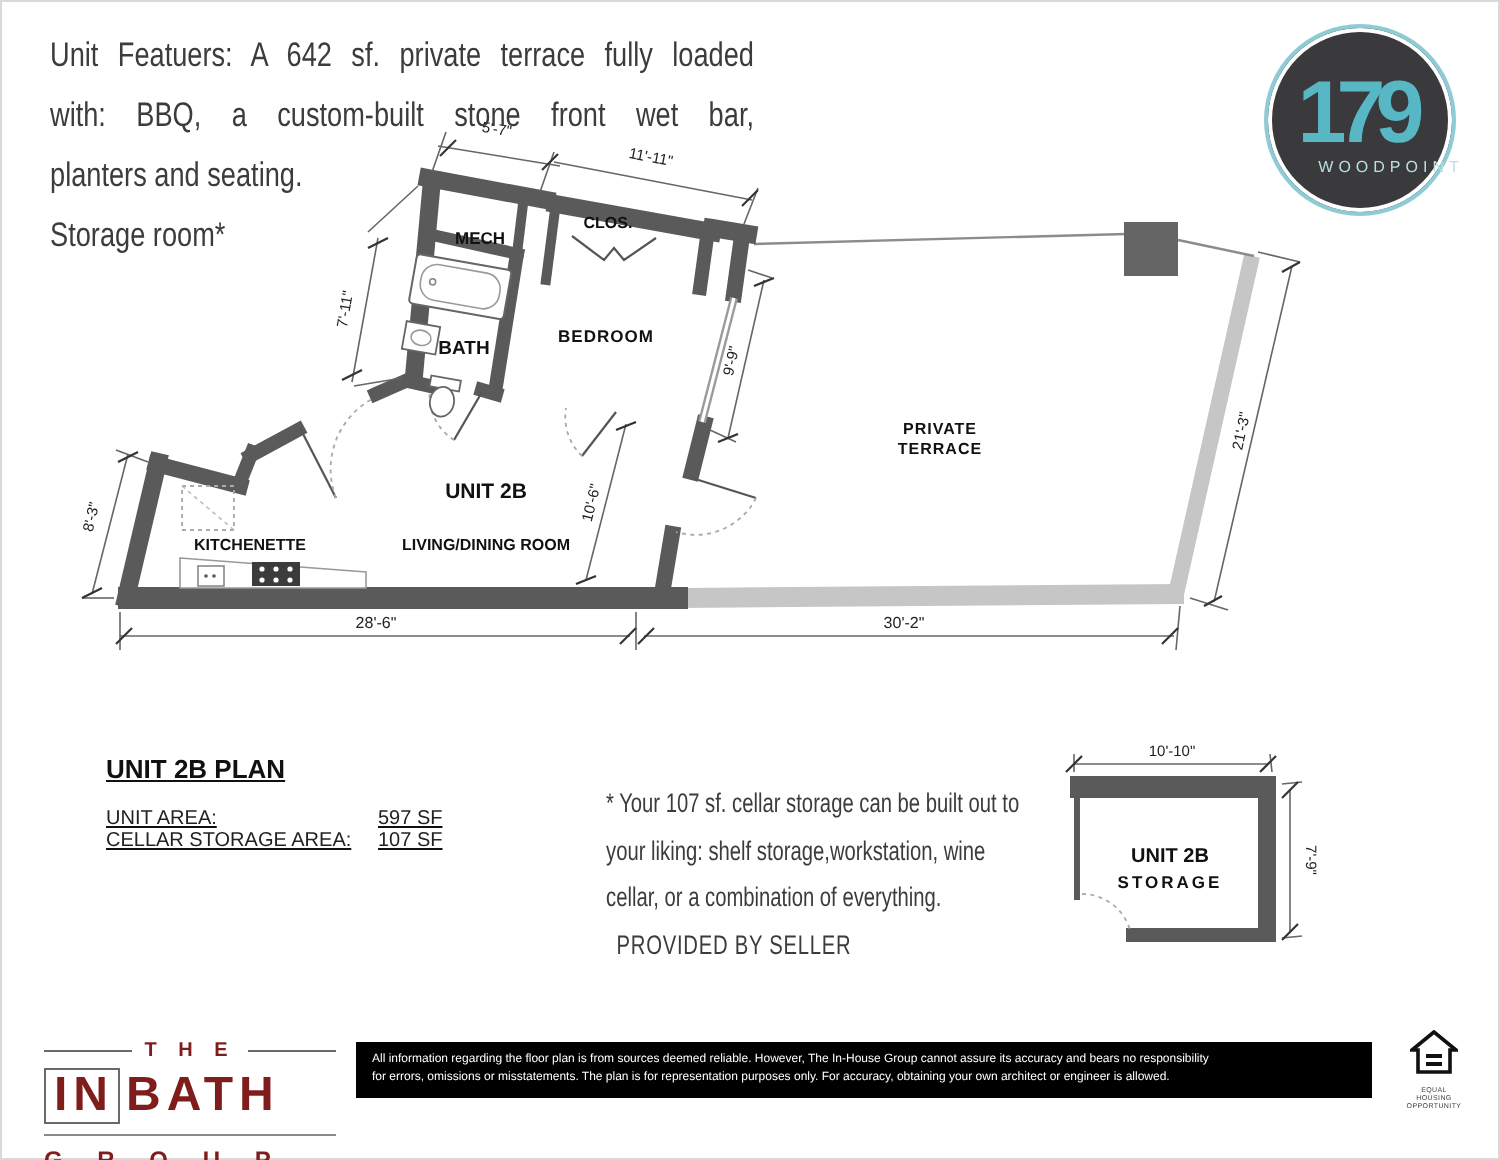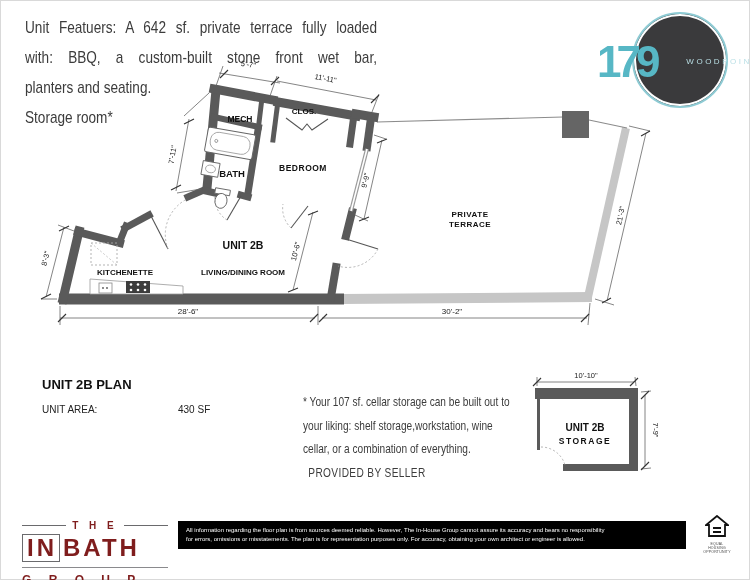--- a/index.html
+++ b/index.html
@@ -7,27 +7,27 @@
         box-shadow:inset 0 0 0 1px #d9d9d9;font-family:"Liberation Sans",sans-serif;}
   .plan-svg{position:absolute;left:0;top:0;z-index:1;}
   
   .features{position:absolute;left:25px;top:13px;width:440px;z-index:2;
             transform:scaleX(0.8);transform-origin:0 0;
             font-size:17px;line-height:30px;color:#3c3c3c;}
   .features .just{text-align:justify;text-align-last:justify;}
   
   .logo{position:absolute;left:632px;top:12px;width:92px;height:92px;z-index:2;
         border-radius:50%;background:#3a3a3c;border:2px solid #8ecbd4;
-        box-shadow:inset 0 0 0 2px #ffffff;display:flex;flex-direction:row;
+        box-shadow:inset 0 0 0 2px #ffffff;display:flex;flex-direction:column;
         align-items:center;justify-content:center;}
   .logo-number{font-size:44px;font-weight:bold;letter-spacing:-5px;color:#57b7c5;
                line-height:40px;margin-top:4px;margin-left:-4px;}
   .logo-name{font-size:8px;letter-spacing:2.5px;color:#b9dfe5;margin-top:2px;margin-left:31px;}
   
-  .summary{position:absolute;left:42px;top:377px;width:260px;color:#111;z-index:2;}
+  .summary{position:absolute;left:53px;top:377px;width:260px;color:#111;z-index:2;text-decoration:underline;}
   .summary-title{font-size:13px;font-weight:bold;}
   .summary-rows{margin-top:12px;font-size:10px;line-height:11px;color:#222;}
   .summary-row{display:flex;}
   .summary-row .lbl{width:136px;}
   
   .note{position:absolute;left:303px;top:390px;width:330px;z-index:2;
         transform:scaleX(0.75);transform-origin:0 0;
         font-size:13.5px;line-height:23.5px;color:#3c3c3c;}
   .note .l4{padding-left:7px;letter-spacing:0.5px;}
   
@@ -243,21 +243,25 @@
   <div class="logo">
     <div class="logo-number">179</div>
     <div class="logo-name">WOODPOINT</div>
   </div>
 
   <div class="summary">
     <div class="summary-title">UNIT 2B PLAN</div>
     <div class="summary-rows">
       <div class="summary-row">
         <span class="lbl">UNIT AREA:</span>
-        <span>430 SF</span>
+        <span>597 SF</span>
+      </div>
+      <div class="summary-row">
+        <span class="lbl">CELLAR STORAGE AREA:</span>
+        <span>107 SF</span>
       </div>
     </div>
   </div>
 
   <div class="note">
     <div>* Your 107 sf. cellar storage can be built out to</div>
     <div>your liking:  shelf storage,workstation, wine</div>
     <div>cellar, or a combination of everything.</div>
     <div class="l4">PROVIDED BY SELLER</div>
   </div>

